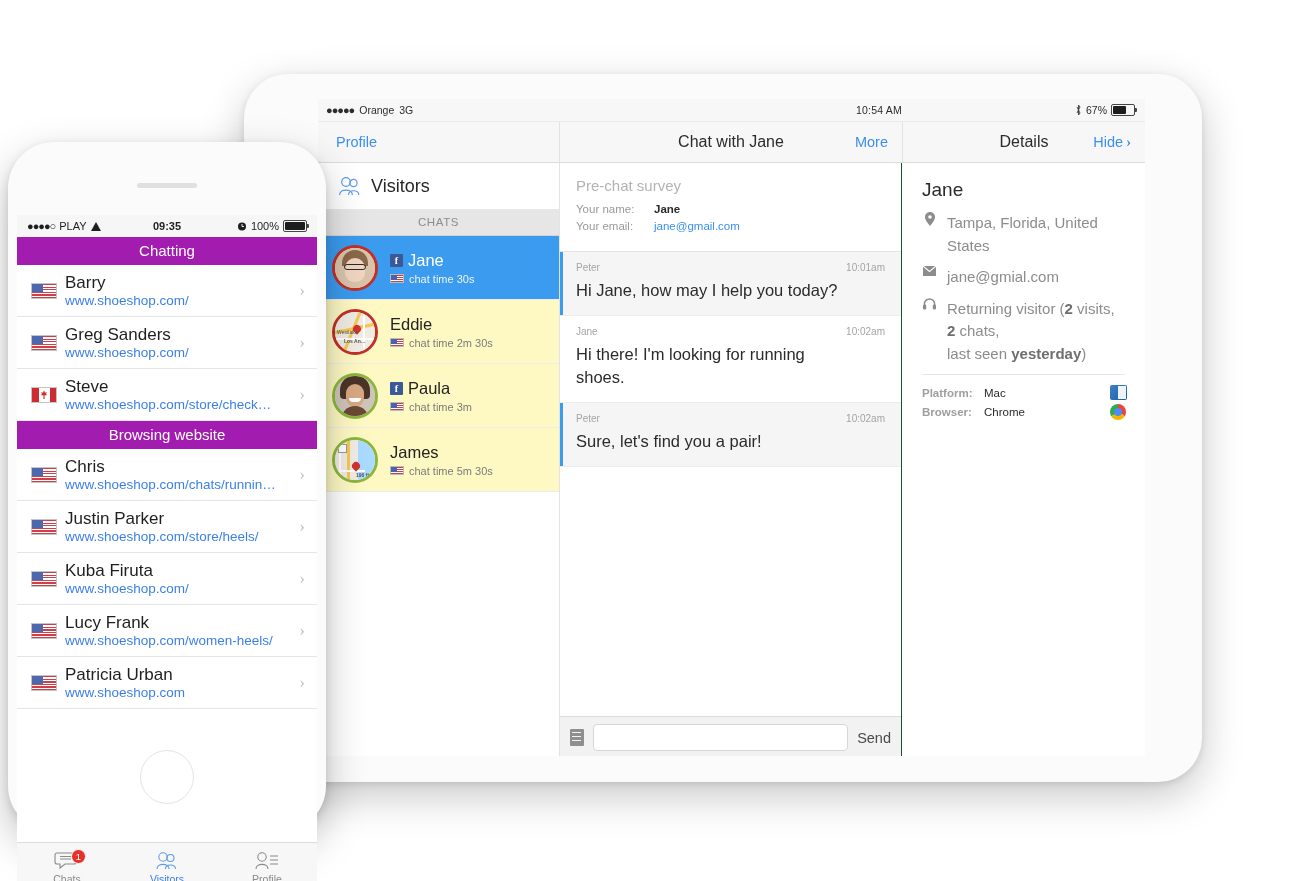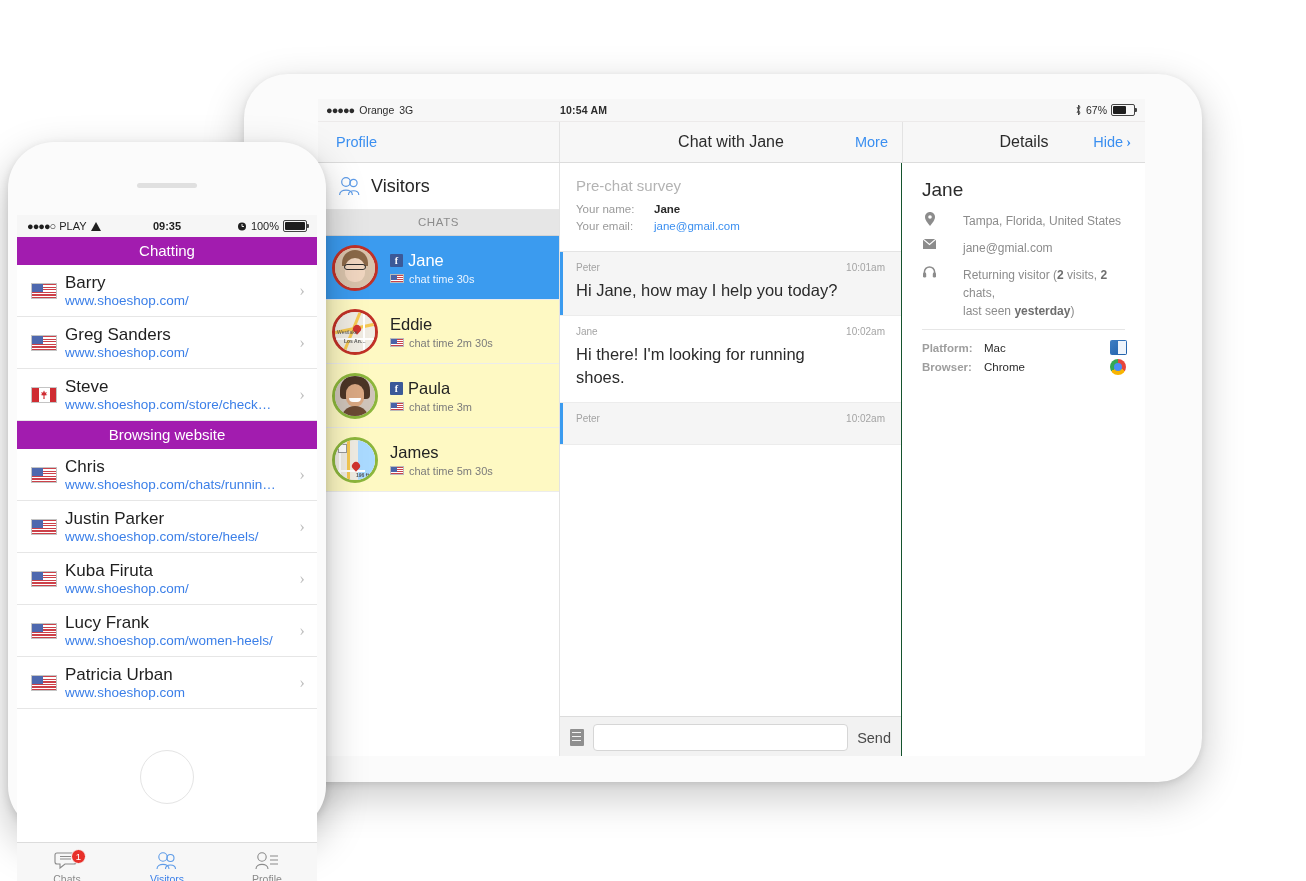--- a/index.html
+++ b/index.html
@@ -26,21 +26,21 @@
     overflow: hidden;
   }
 
   
   .tstatus {
     height: 22px; display:flex; align-items:center;
     font-size: 10.5px; color:#2c2c2c; background:#f7f7f7;
     border-bottom: 1px solid #eceaea;
   }
   .tstatus .left { width: 242px; display:flex; align-items:center; gap:5px; padding-left:8px; box-sizing:border-box;}
-  .tstatus .center { width: 342px; text-align:left; font-weight:bold; letter-spacing:.2px;}
+  .tstatus .center { width: 342px; text-align:right; font-weight:normal; letter-spacing:.2px;}
   .tstatus .right { flex:1; display:flex; align-items:center; justify-content:flex-end; gap:4px; padding-right:10px;}
   .dots { letter-spacing: -1px; font-size: 11px; }
   .battery-shell {
     width: 22px; height:10px; border:1px solid #444; border-radius:2px;
     position:relative; display:inline-block;
   }
   .battery-shell::after{content:"";position:absolute;right:-3px;top:3px;width:2px;height:4px;background:#444;border-radius:0 1px 1px 0;}
   .battery-fill{position:absolute;left:1px;top:1px;bottom:1px;background:#1d1d1d;border-radius:1px;}
 
   
@@ -109,21 +109,21 @@
   .composer { height:41px; display:flex; align-items:center; gap:9px; padding:0 10px;
               background:#f2f2f2; border-top:1px solid #dcdcdc;}
   .composer .input { flex:1; height:23px; background:#fff; border:1px solid #d6d6d6; border-radius:4px;}
   .composer .send { font-size:14.5px; color:#4a4a4a; }
   .note-icon{width:14px;height:17px;background:#8f8f8f;border-radius:1px;position:relative;flex:none;}
   .note-icon::after{content:"";position:absolute;left:2px;right:3px;top:3px;height:1px;background:#f2f2f2;box-shadow:0 4px 0 #f2f2f2,0 8px 0 #f2f2f2;}
 
   
   .det-body{ padding:16px 20px 0 20px; }
   .det-name{ font-size:19px; color:#2b2b2b; margin-bottom:11px;}
-  .det-line{ display:flex; gap:26px; font-size:12px; color:#8c8c8c; margin-bottom:9px; line-height:1.5;}
+  .det-line{ display:flex; gap:10px; font-size:15px; color:#8c8c8c; margin-bottom:9px; line-height:1.5;}
   .det-line .ic{ width:15px; flex:none; display:flex; justify-content:center; color:#8c8c8c;}
   .det-line b{ color:#6e6e6e; }
   .det-sep{ border-top:1px solid #e6e6e6; margin:8px 0 0 0;}
   .det-tech{ padding:12px 20px 0 20px; position:relative;}
   .det-trow{ display:flex; font-size:11.5px; margin-bottom:7px;}
   .det-trow .k{ color:#9e9e9e; width:62px;font-weight:bold;}
   .det-trow .v{ color:#2b2b2b;}
   .tech-icons{ position:absolute; right:18px; top:10px; }
   .mac-ic{width:17px;height:15px;background:linear-gradient(135deg,#3f7fc4,#1e5ea8);border-radius:2px;position:relative;margin-bottom:4px;}
   .mac-ic::after{content:"";position:absolute;left:8px;top:1px;width:8px;height:13px;background:#eef4fb;}
@@ -362,20 +362,21 @@
               <span>10:02am</span>
             </div>
             <div class="txt" style="max-width:250px;">Hi there! I'm looking for running shoes.</div>
           </div>
 
           <div class="msg agent">
             <div class="hdr">
               <span>Peter</span>
               <span>10:02am</span>
             </div>
+            <div class="txt">Sure, let's find you a pair!</div>
           </div>
 
           <div class="msg-spacer"></div>
 
           <div class="composer">
             <span class="note-icon"></span>
             <input class="input" type="text" placeholder="" style="">
             <span class="send">Send</span>
           </div>
         </div>

